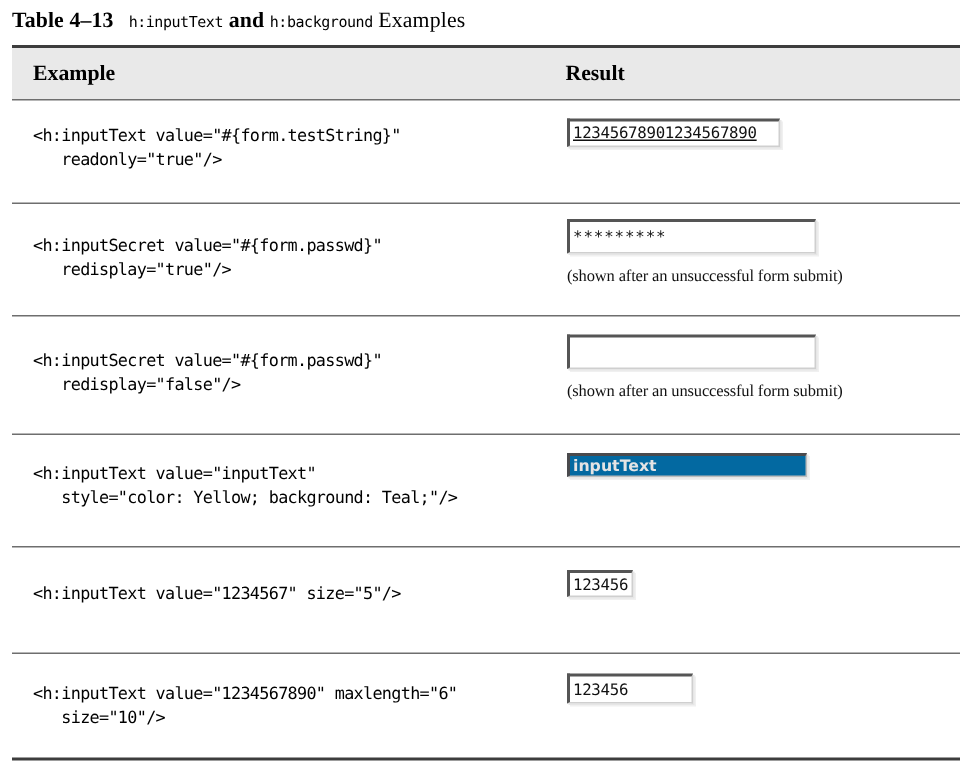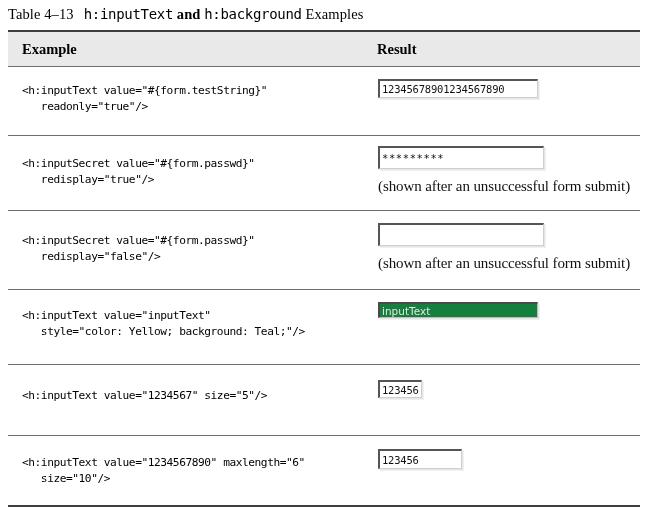--- a/index.html
+++ b/index.html
@@ -29,26 +29,26 @@
     top: 4px;
     width: 632px;
     height: 22px;
     font-family: "Liberation Serif", serif;
     font-size: 14.5px;
     font-weight: bold;
     letter-spacing: 0.1px;
     white-space: nowrap;
     line-height: 20px;
   }
-  .cap-label { font-family: "Liberation Serif", serif; font-weight: normal; }
+  .cap-label { font-family: "Liberation Serif", serif; font-weight: bold; }
   .cap-gap   { display: inline-block; width: 10px; }
   .cap-code  {
     font-family: "DejaVu Sans Mono", monospace;
     font-weight: normal;
-    font-size: 14px;
+    font-size: 10px;
     letter-spacing: -0.3px;
     margin-top: 32px;
   }
   .cap-and   { font-family: "Liberation Serif", serif; font-weight: bold; }
   .cap-tail  { font-family: "Liberation Serif", serif; font-weight: normal; }
 
   .rule-top {
     position: absolute;
     left: 8px;
     top: 30px;
@@ -133,42 +133,42 @@
     font-size: 10.5px;
     letter-spacing: -0.2px;
     color: #111111;
     padding: 0 2px;
     display: flex;
     align-items: center;
     overflow: hidden;
     white-space: nowrap;
   }
   .txtbox.teal {
-    background: #15803d;
+    background: #0369a1;
     color: #e4e4e4;
     font-family: "DejaVu Sans", sans-serif;
     font-size: 10.5px;
-    font-weight: normal;
+    font-weight: bold;
     letter-spacing: 0px;
     border-top: 2px solid #4a4a4d;
     border-left: 2px solid #4a4a4d;
     border-right: 1px solid #bcbcbc;
     border-bottom: 1px solid #bcbcbc;
   }
   .txtbox .stars {
     font-family: "DejaVu Sans Mono", monospace;
     font-size: 10.5px;
     letter-spacing: 0.6px;
     line-height: 10px;
     margin-top: -1px;
   }
 
   .note {
     font-family: "Liberation Serif", serif;
-    font-size: 15px;
+    font-size: 11px;
     color: #111111;
     white-space: nowrap;
     letter-spacing: -0.1px;
   }
 </style>
 </head>
 <body>
 
 <div class="page">
 
@@ -182,21 +182,21 @@
   <div class="rule-top"></div>
   <div class="head-band"></div>
   <div class="head-label head-result">Result</div>
   <div class="head-label head-example">Example</div>
   <div class="head-rule"></div>
 
   <div class="row" style="top:67px;height:68px;">
     <div class="cell-example" style="top:16px;">&lt;h:inputText value="#{form.testString}"
    readonly="true"/&gt;</div>
     <div class="cell-result" style="top:12px;">
-      <div class="txtbox" style="width:160px;height:19px;">12345678901234567890</div>
+      <div class="txtbox" style="width:142px;height:19px;text-decoration:underline;">12345678901234567890</div>
     </div>
   </div>
   <div class="row-sep" style="top:135px;"></div>
 
   <div class="row" style="top:136px;height:74px;">
     <div class="cell-example" style="top:20px;">&lt;h:inputSecret value="#{form.passwd}"
    redisplay="true"/&gt;</div>
     <div class="cell-result" style="top:10px;">
       <div class="txtbox" style="width:166px;height:23px;">
         <span class="stars">*********</span>

